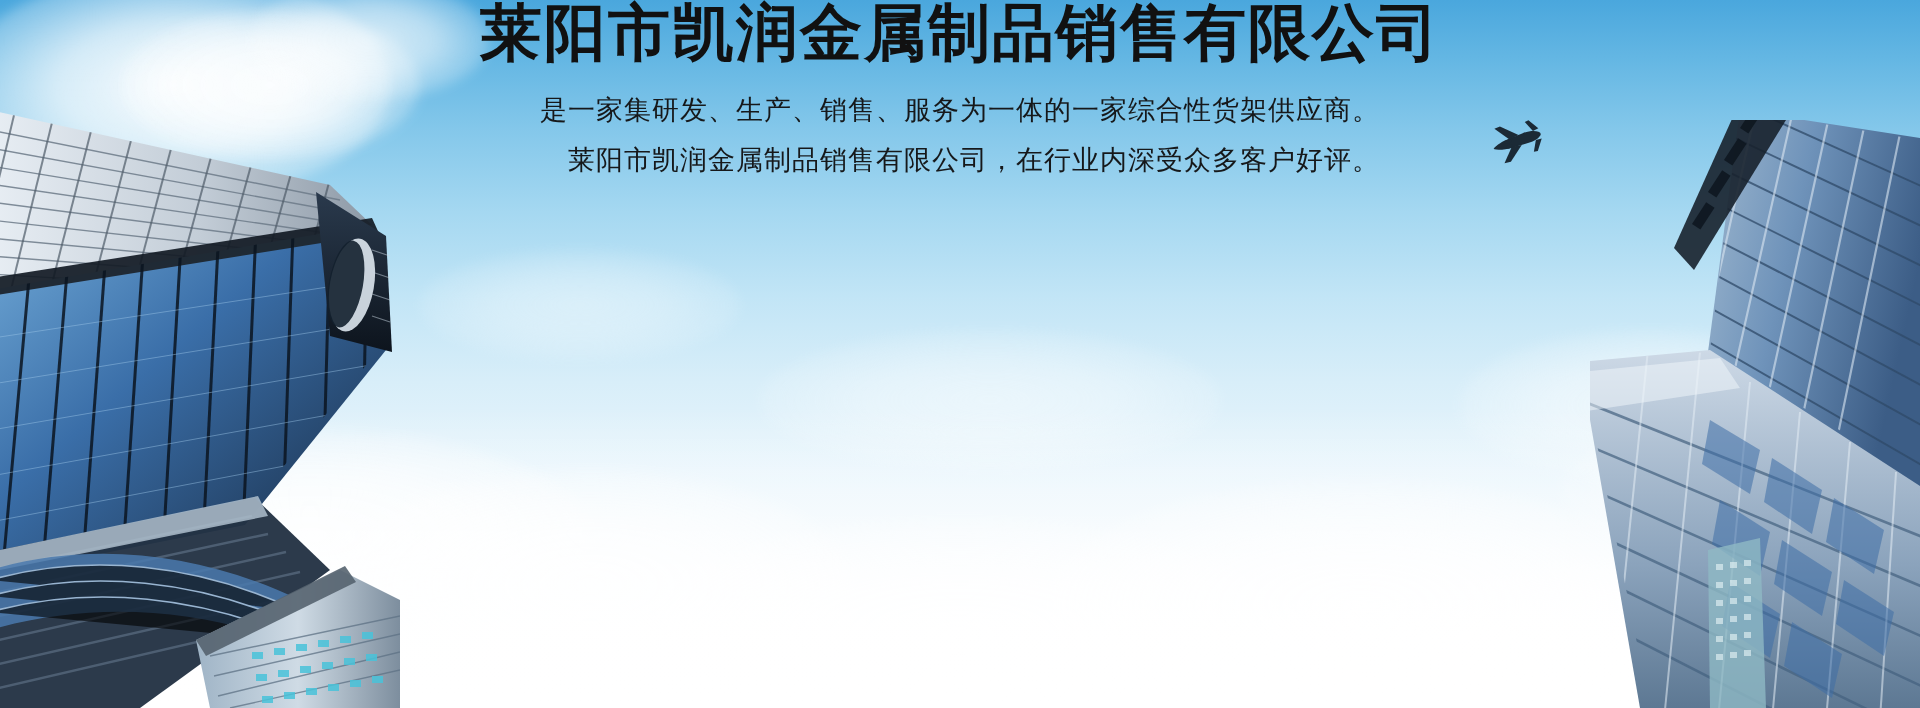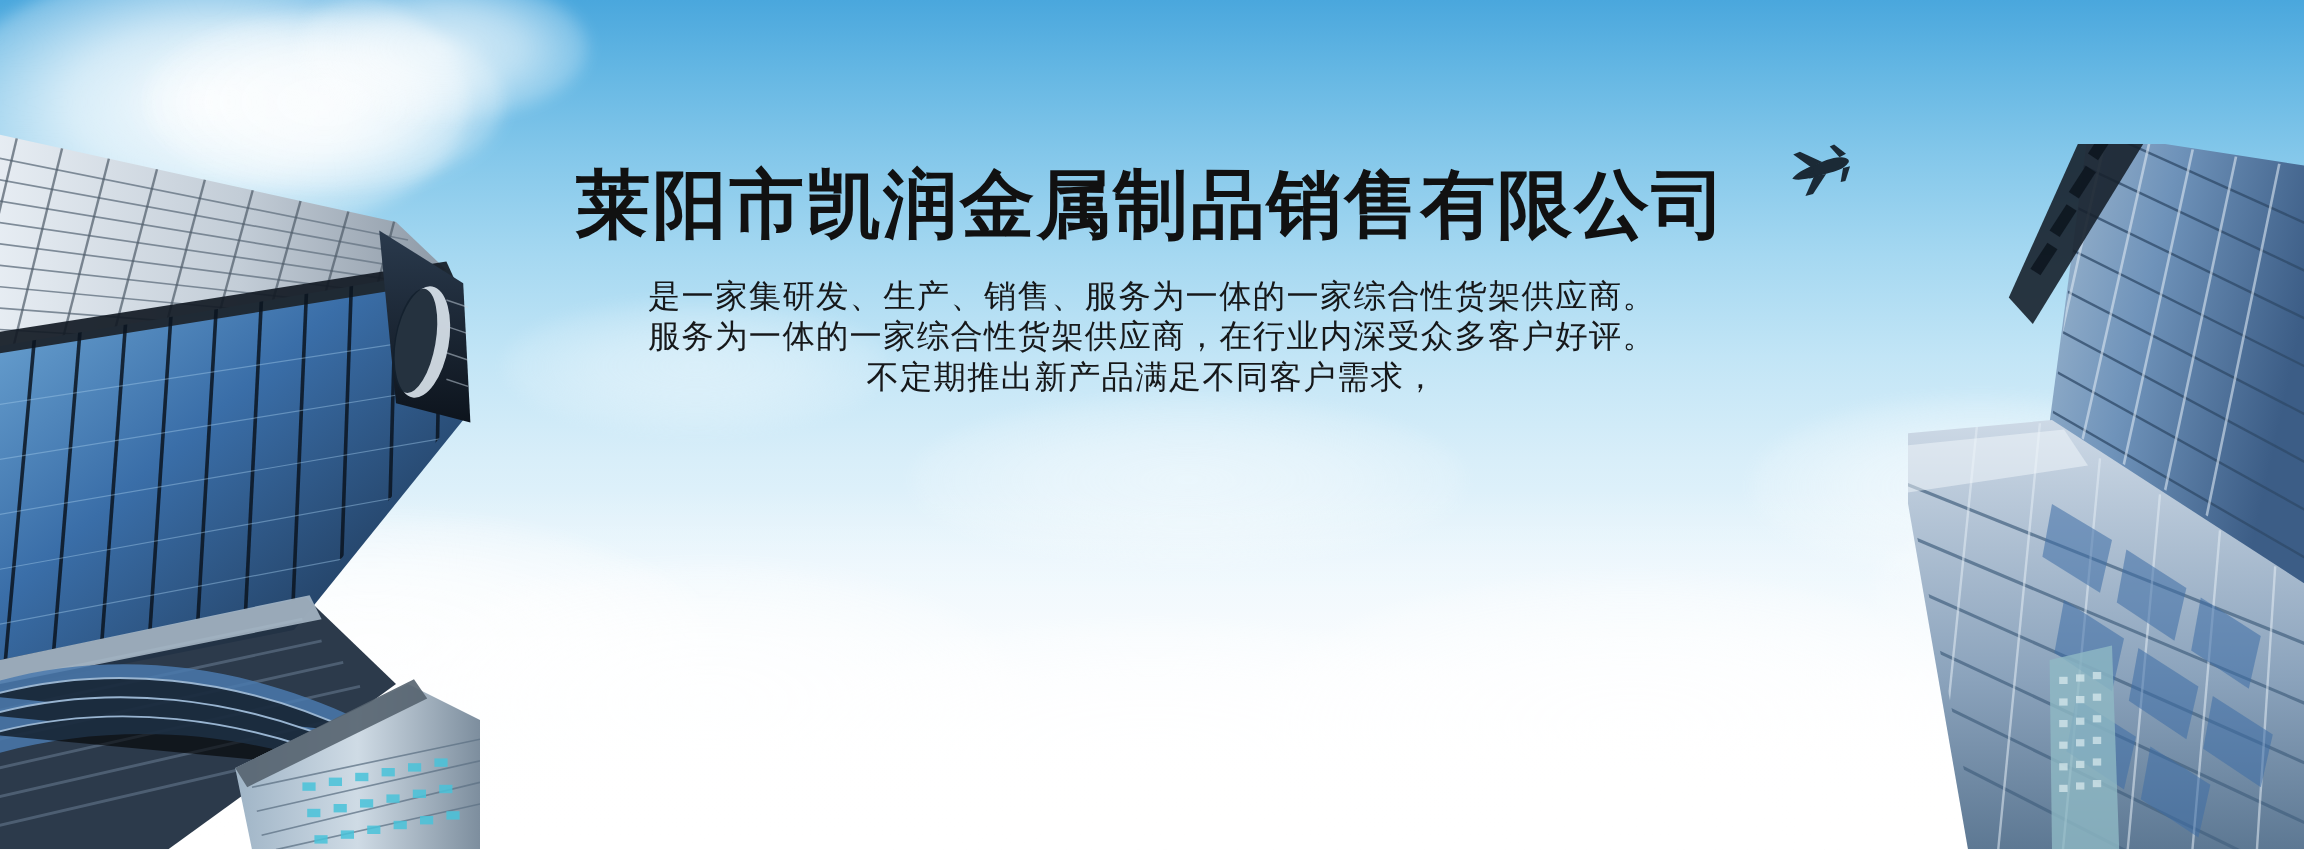--- a/index.html
+++ b/index.html
@@ -104,40 +104,39 @@
   
   .content {
     position: absolute;
     left: 0;
     right: 0;
     top: 0;
     height: 100%;
     display: flex;
     flex-direction: column;
     align-items: center;
-    padding-top: 138px;
     box-sizing: border-box;
   }
   .company-title {
     font-family: "DejaVu Sans", "Liberation Sans", sans-serif;
     font-size: 62px;
     font-weight: 700;
     letter-spacing: 2px;
     color: #111111;
     line-height: 1.06;
     white-space: nowrap;
     text-align: center;
     margin: 0;
   }
   .tagline {
     margin-top: 28px;
     display: flex;
     flex-direction: column;
-    align-items: center;
-    gap: 1px;
+    align-items: flex-end;
+    gap: 18px;
   }
   .tagline-line {
     font-family: "DejaVu Sans", "Liberation Sans", sans-serif;
     font-size: 27px;
     font-weight: 500;
     color: #16181a;
     letter-spacing: 1px;
     line-height: 1.2;
     white-space: nowrap;
     text-align: center;
@@ -419,18 +418,17 @@
         <ellipse cx="40" cy="51" rx="7" ry="4"></ellipse>
       </g>
     </svg>
   </div>
 
   <div class="content">
     <h1 class="company-title">莱阳市凯润金属制品销售有限公司</h1>
 
     <div class="tagline">
       <div class="tagline-line">是一家集研发、生产、销售、服务为一体的一家综合性货架供应商。</div>
-      <div class="tagline-line">服务为一体的一家综合性货架供应商，在行业内深受众多客户好评。</div>
-      <div class="tagline-line">不定期推出新产品满足不同客户需求，</div>
+      <div class="tagline-line">莱阳市凯润金属制品销售有限公司，在行业内深受众多客户好评。</div>
     </div>
   </div>
 
 </div>
 
 </body></html>

